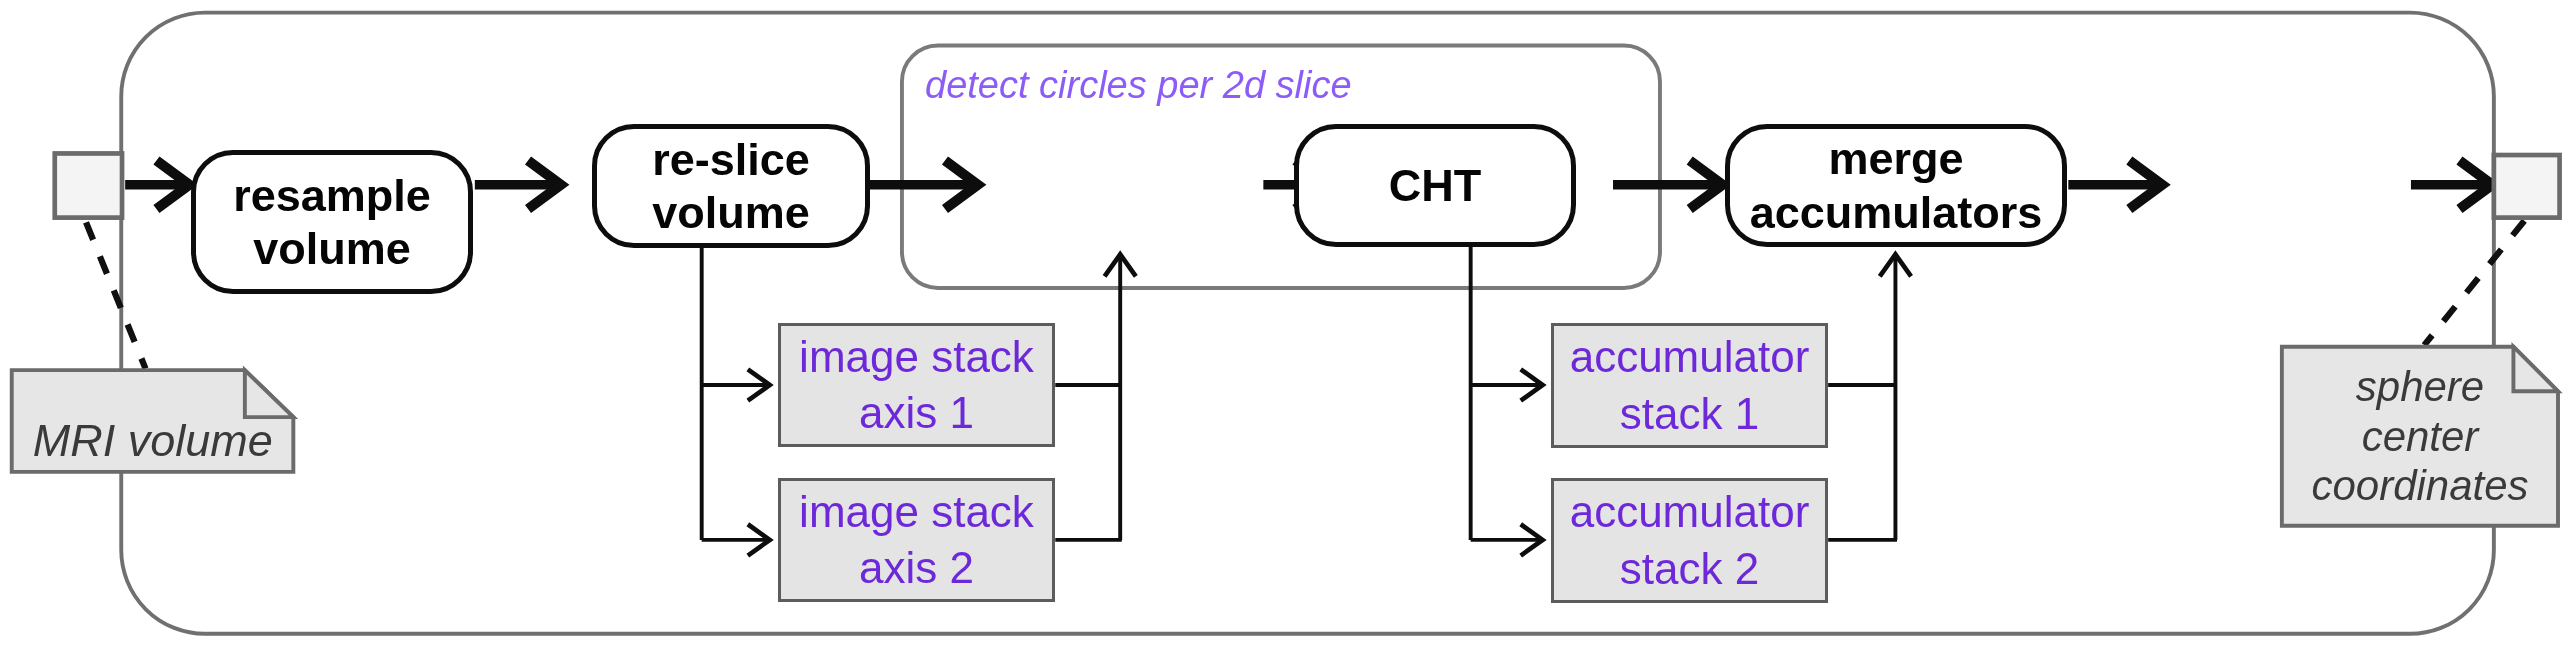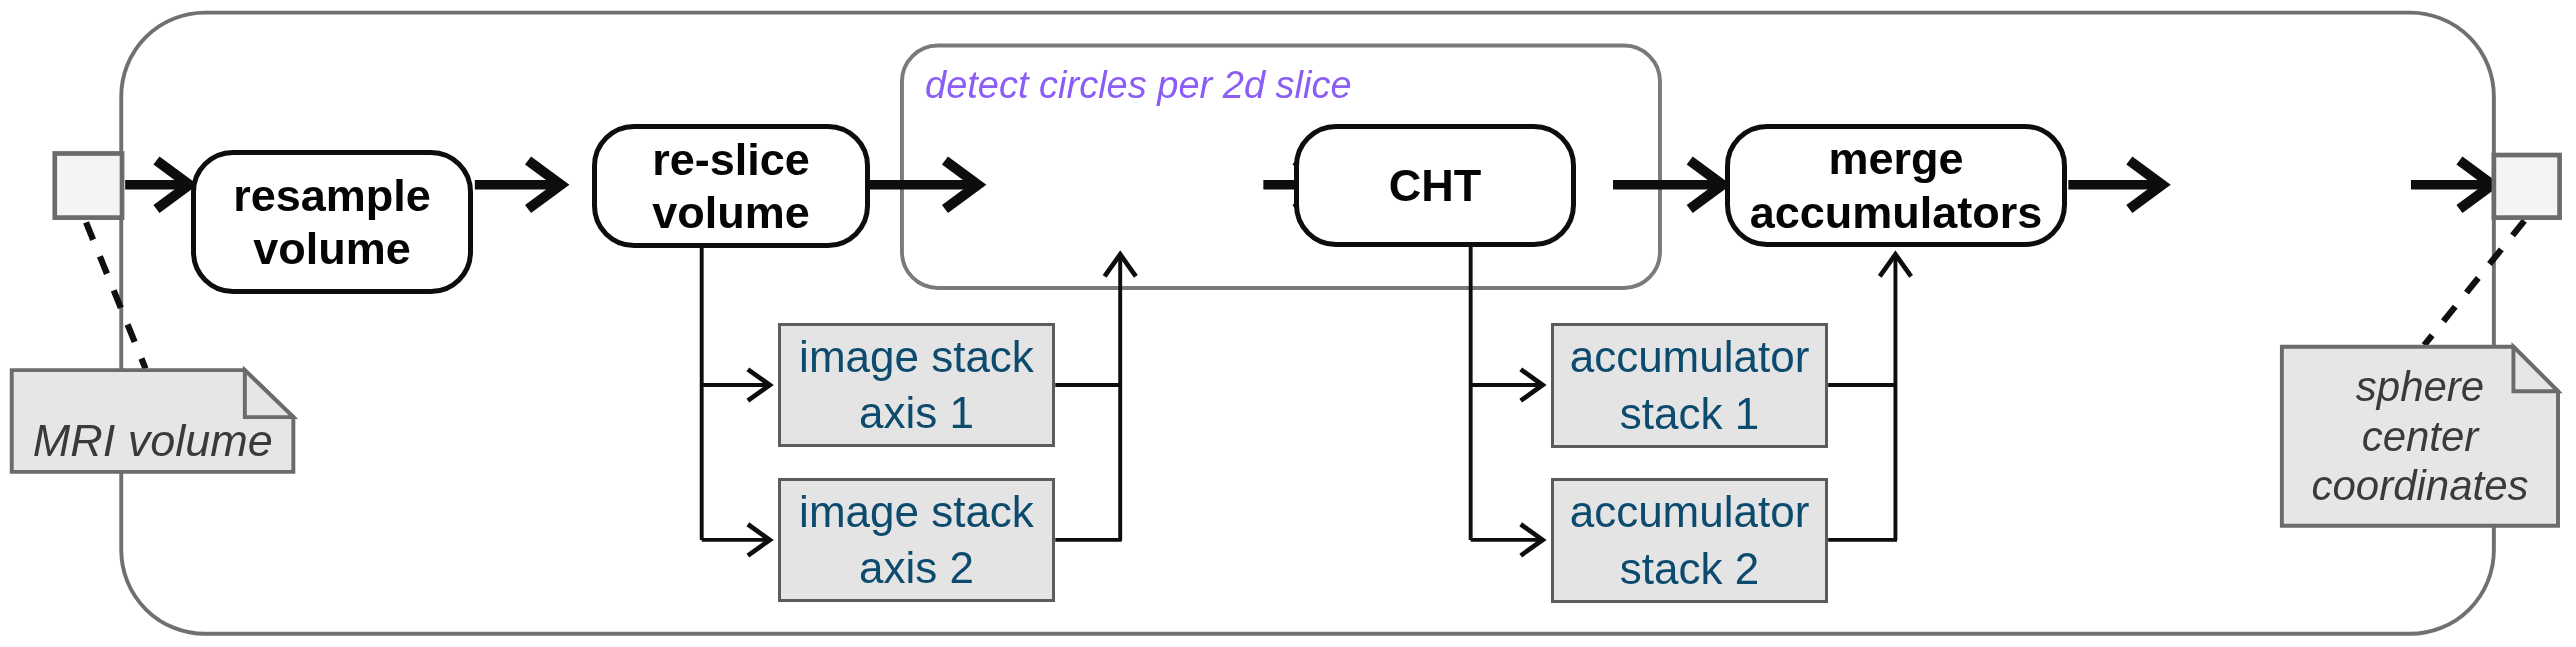--- a/index.html
+++ b/index.html
@@ -36,21 +36,21 @@
     position: absolute;
     box-sizing: border-box;
     background: #e4e4e4;
     border: 3.9px solid #5c5c5c;
     display: flex;
     align-items: center;
     justify-content: center;
     text-align: center;
     font-size: 44px;
     line-height: 1.28;
-    color: #0c4a6e;
+    color: #6d28d9;
     white-space: pre-line;
   }
   .group-label {
     position: absolute;
     font-style: italic;
     font-size: 38px;
     color: #8b5cf6;
     white-space: nowrap;
   }
   .note-label {

